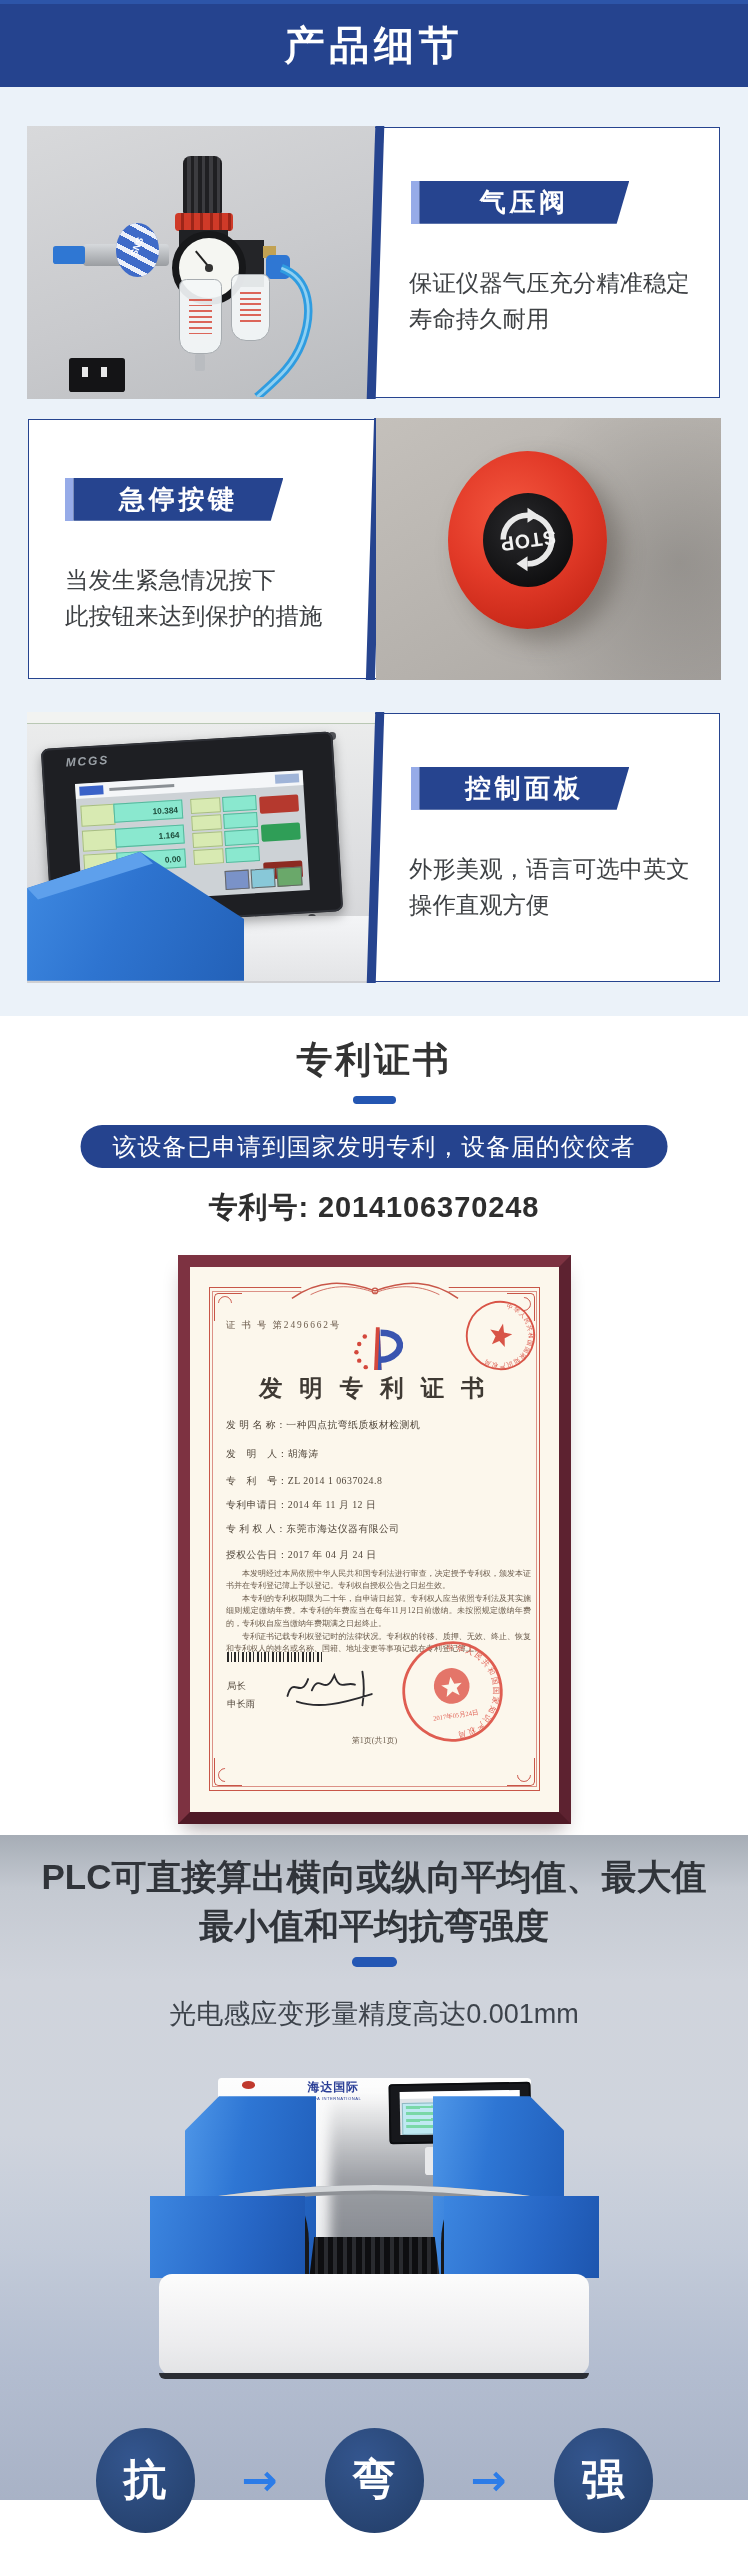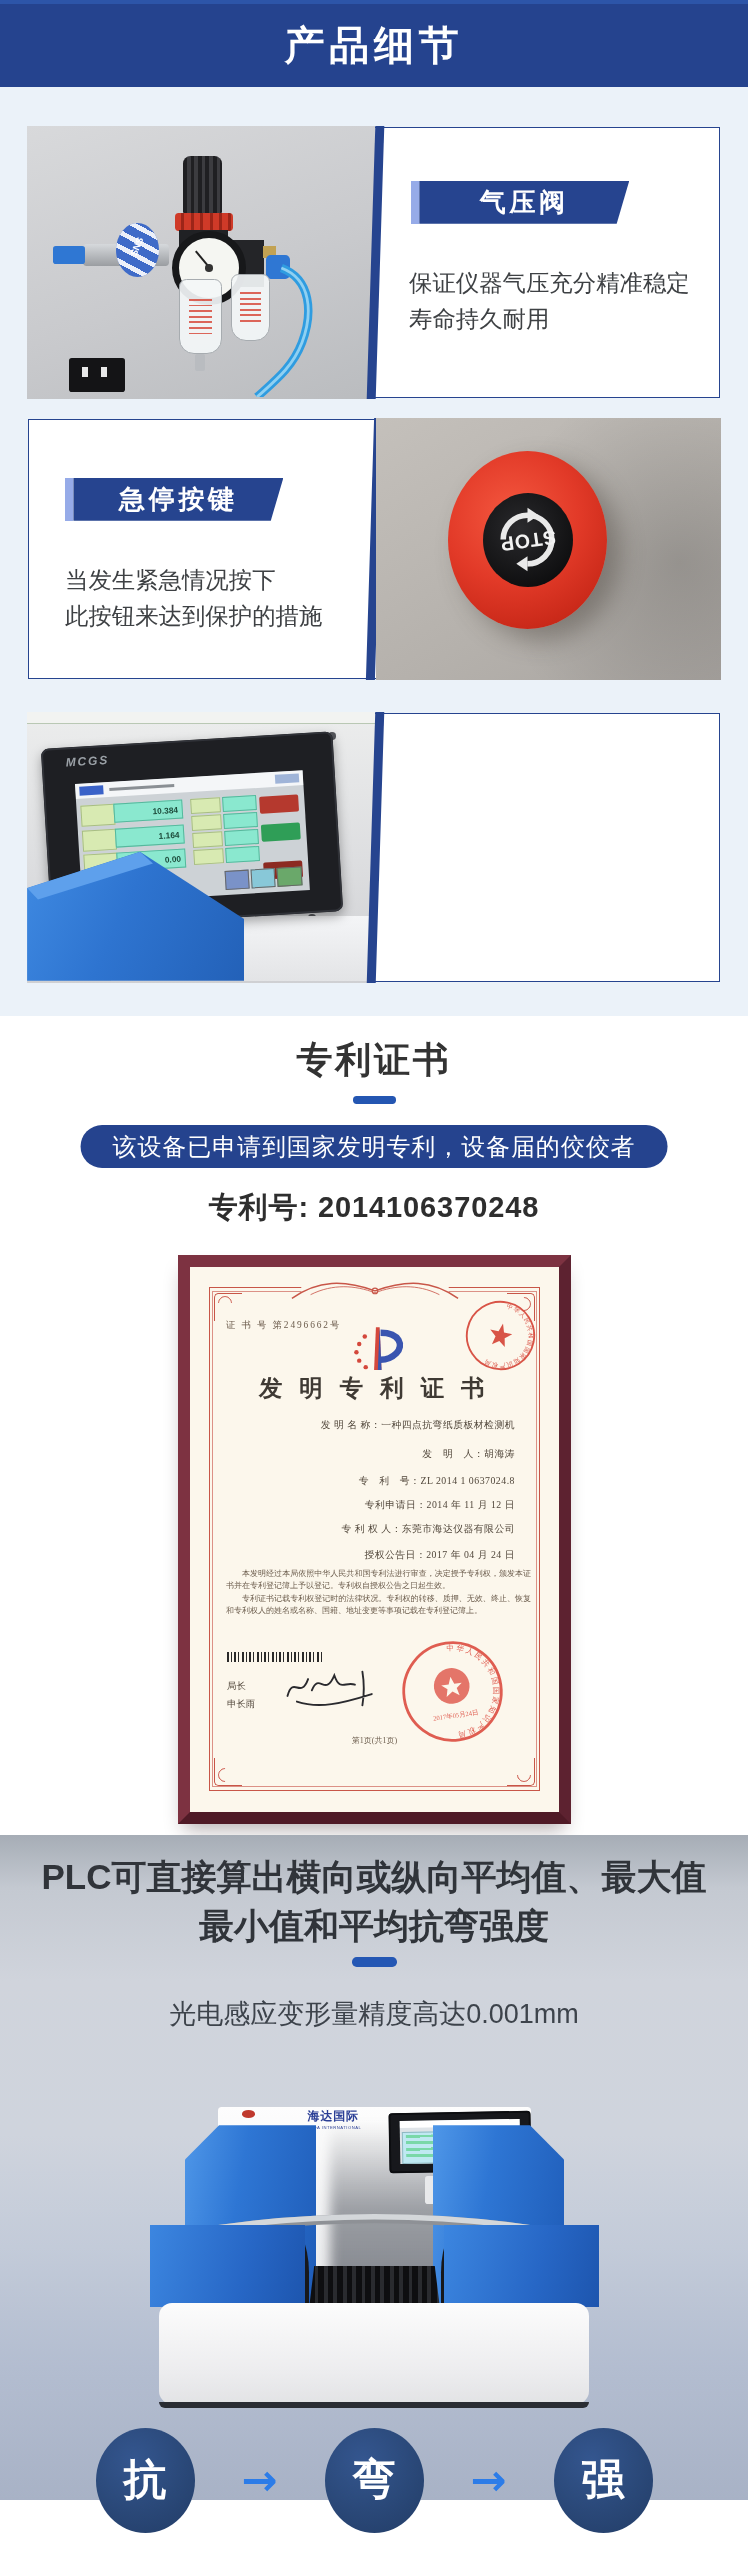--- a/index.html
+++ b/index.html
@@ -130,40 +130,40 @@
   .corner::after{content:"";position:absolute;left:3.7px;top:3.7px;width:12px;height:12px;border:1.9px solid #d0685c;
       border-radius:50%;border-right-color:transparent;border-bottom-color:transparent;transform:rotate(45deg);}
   .c-tl{left:24px;top:26px;} .c-tr{right:24px;top:26px;transform:rotate(90deg);}
   .c-br{right:24px;bottom:26px;transform:rotate(180deg);} .c-bl{left:24px;bottom:26px;transform:rotate(270deg);}
   .lace{position:absolute;top:9.4px;left:50%;transform:translateX(-50%);}
   .cert-no{position:absolute;left:36px;top:52px;font-size:9.4px;letter-spacing:1.9px;color:#6a5a4a;}
   .cert-logo{position:absolute;left:50%;top:58px;transform:translateX(-50%);}
   .seal1{position:absolute;right:22.4px;top:32px;transform:rotate(12deg);opacity:.92;}
   .cert-title{position:absolute;left:0;top:105px;width:100%;text-align:center;font-size:23.4px;font-weight:bold;
       color:#3f3a34;letter-spacing:5.6px;}
-  .cert-field{position:absolute;left:36px;right:44px;font-size:9.8px;letter-spacing:0.5px;color:#50463a;text-align:right;}
+  .cert-field{position:absolute;left:36px;right:16px;font-size:9.8px;letter-spacing:0.5px;color:#50463a;}
   .f0{top:152px;} .f1{top:181px;} .f2{top:208px;} .f3{top:232px;} .f4{top:256px;} .f5{top:282px;}
   .cert-paras{position:absolute;left:36px;right:28px;top:301px;font-size:8px;line-height:12.6px;
       color:#6b5c4c;text-align:justify;}
   .cert-paras p{margin:0;text-indent:2em;}
   .barcode{position:absolute;left:37px;top:385px;width:97px;height:10.3px;
       background:repeating-linear-gradient(90deg,#2a2a2a 0 1.9px,transparent 1.9px 3.7px,#2a2a2a 3.7px 4.7px,transparent 4.7px 7.5px);}
   .signer{position:absolute;left:37px;top:410px;font-size:9.4px;line-height:18px;color:#50463a;}
   .sig{position:absolute;left:90px;top:397px;}
   .seal2{position:absolute;left:210px;top:372px;transform:rotate(-8deg);opacity:.92;}
   .page-note{position:absolute;left:0;top:468px;width:100%;text-align:center;font-size:8px;color:#6b5c4c;}
   
   .plc{position:relative;height:665px;
       background:linear-gradient(180deg,#a6adb6 0%,#c4c9d1 8%,#d0d4dc 22%,#cfd4dd 45%,#c3cbd9 62%,#b3bdd0 80%,#a8b2c6 100%);}
   .plc-head{position:absolute;top:17px;left:0;width:100%;text-align:center;font-size:35px;font-weight:bold;
       color:#30343a;line-height:49px;}
   .plc-bar{position:absolute;top:122px;left:352px;width:45px;height:10.3px;background:#2457b4;border-radius:4.7px;}
   .plc-sub{position:absolute;top:161px;left:0;width:100%;text-align:center;font-size:27px;color:#3d434b;}
   
-  .machine{position:absolute;top:241px;left:148px;width:453px;height:305px;margin-top:29px;}
+  .machine{position:absolute;top:241px;left:148px;width:453px;height:305px;}
   .m-body{position:absolute;left:70px;top:1.9px;width:313px;height:201px;border-radius:3.7px 3.7px 0 0;
       background:linear-gradient(180deg,#fdfdfd,#e9eaec);}
   .m-shadow{position:absolute;left:182px;top:18.7px;width:122px;height:215px;filter:blur(5.6px);
       background:linear-gradient(180deg,rgba(90,95,105,0) 0%,rgba(70,75,85,.5) 40%,rgba(55,60,70,.65) 100%);}
   .m-red{position:absolute;left:94px;top:5.6px;width:13px;height:7.5px;border-radius:50%;background:#c03a2e;}
   .m-logo{position:absolute;left:157px;top:3.7px;text-align:center;}
   .m-logo .cn{font-size:12px;font-weight:bold;color:#2b3f96;letter-spacing:0.9px;}
   .m-logo .en{font-size:4.2px;color:#2b3f96;letter-spacing:0.5px;}
   .m-panel{position:absolute;left:241px;top:7.5px;width:142px;height:60px;background:#17181c;border-radius:3.7px;
       transform:rotate(-1deg);box-shadow:inset 0 0 0 1.9px #0c0d10;}
@@ -321,20 +321,31 @@
           <div class="p3-btn" style="left:183px;top:90px;width:39px;height:17px;background:#8c2a22;"></div>
           <div class="p3-yellow"></div>
           <div class="p3-thumb" style="right:60px;background:#7a92c8;"></div>
           <div class="p3-thumb" style="right:34px;background:#88c8d8;"></div>
           <div class="p3-thumb" style="right:7.5px;background:#6aa86a;"></div>
         </div>
       </div>
       <div class="p3-blue"></div>
     </div>
     <div class="divider"></div>
+    <div class="panel panel-right">
+      <div class="ribbon">
+        <span class="strip"></span>
+        <span class="flag"></span>
+        <span class="rbody">控制面板</span>
+      </div>
+      <p class="card-text">
+        <span>外形美观，语言可选中英文</span><br>
+        <span>操作直观方便</span>
+      </p>
+    </div>
   </div>
 </section>
 
 <section class="patent">
   <div class="patent-title">专利证书</div>
   <div class="patent-bar"></div>
   <div class="patent-pill">该设备已申请到国家发明专利，设备届的佼佼者</div>
   <div class="patent-number">专利号: 2014106370248</div>
 
   <div class="frame">
@@ -373,20 +384,21 @@
       </svg>
       <div class="cert-title">发 明 专 利 证 书</div>
       <div class="cert-field f0">发 明 名 称：一种四点抗弯纸质板材检测机</div>
       <div class="cert-field f1">发　明　人：胡海涛</div>
       <div class="cert-field f2">专　利　号：ZL 2014 1 0637024.8</div>
       <div class="cert-field f3">专利申请日：2014 年 11 月 12 日</div>
       <div class="cert-field f4">专 利 权 人：东莞市海达仪器有限公司</div>
       <div class="cert-field f5">授权公告日：2017 年 04 月 24 日</div>
       <div class="cert-paras">
         <p>本发明经过本局依照中华人民共和国专利法进行审查，决定授予专利权，颁发本证书并在专利登记簿上予以登记。专利权自授权公告之日起生效。</p>
+        <p>本专利的专利权期限为二十年，自申请日起算。专利权人应当依照专利法及其实施细则规定缴纳年费。本专利的年费应当在每年11月12日前缴纳。未按照规定缴纳年费的，专利权自应当缴纳年费期满之日起终止。</p>
         <p>专利证书记载专利权登记时的法律状况。专利权的转移、质押、无效、终止、恢复和专利权人的姓名或名称、国籍、地址变更等事项记载在专利登记簿上。</p>
       </div>
       <div class="barcode"></div>
       <div class="signer">
         <div>局长</div>
         <div>申长雨</div>
       </div>
       <svg class="sig" width="103" height="47" viewBox="0 0 110 50">
         <path d="M8 34 C14 12 22 38 30 16 M34 28 C42 8 48 36 58 12 C64 30 70 18 80 22 M18 40 C42 48 66 42 98 32 M88 8 C90 20 90 32 88 44" fill="none" stroke="#2a2a2e" stroke-width="2" stroke-linecap="round"></path>
       </svg>

